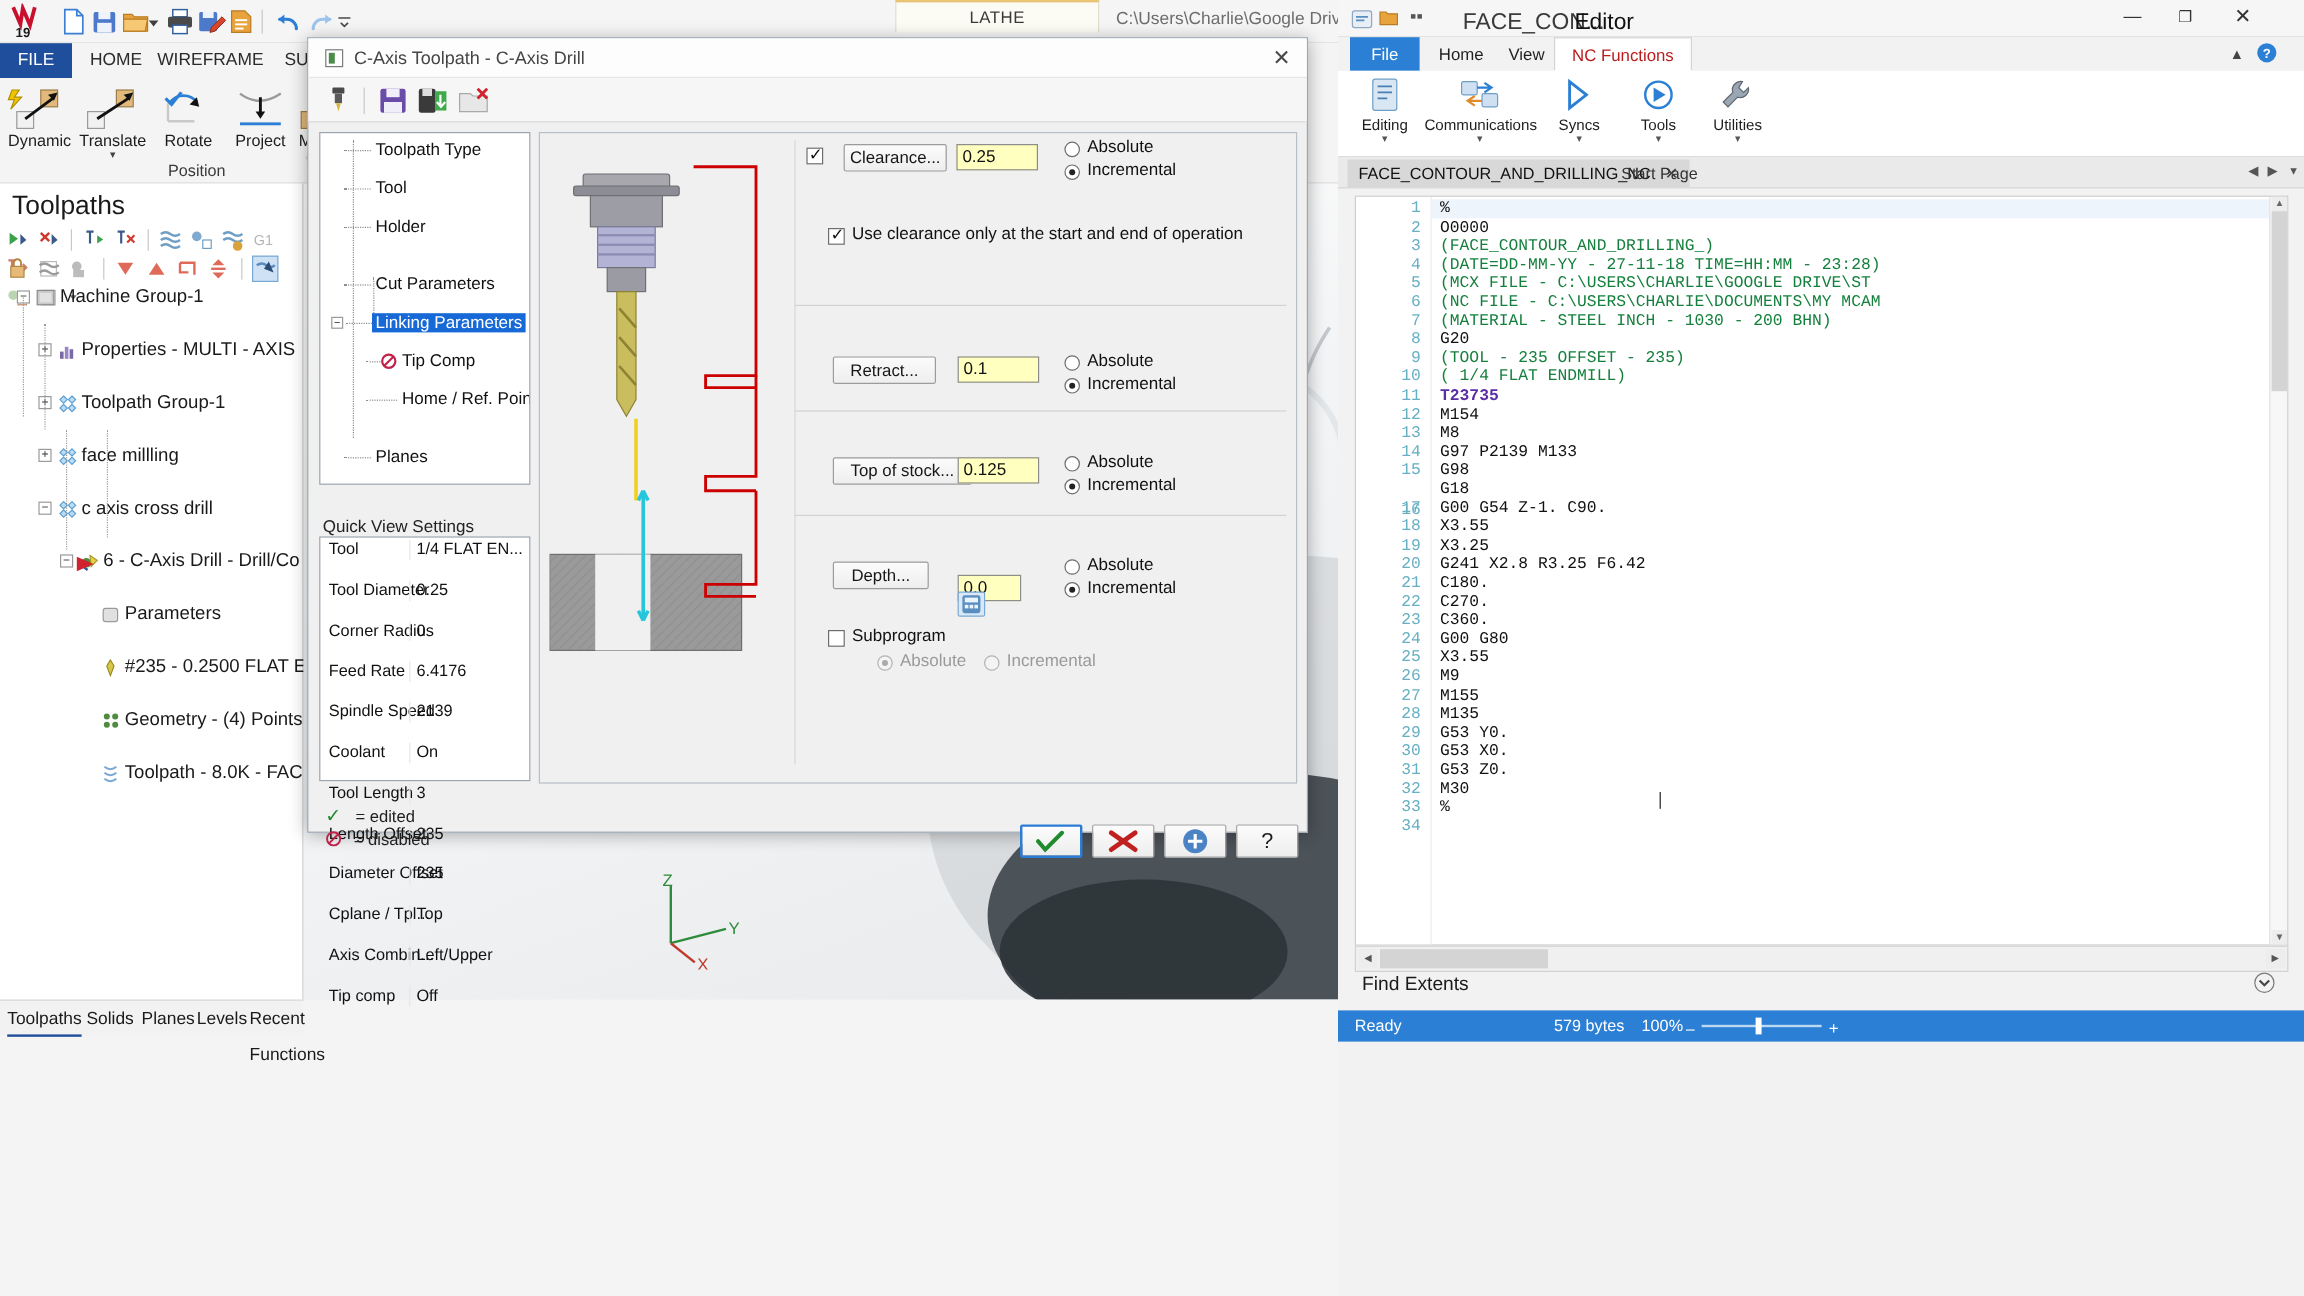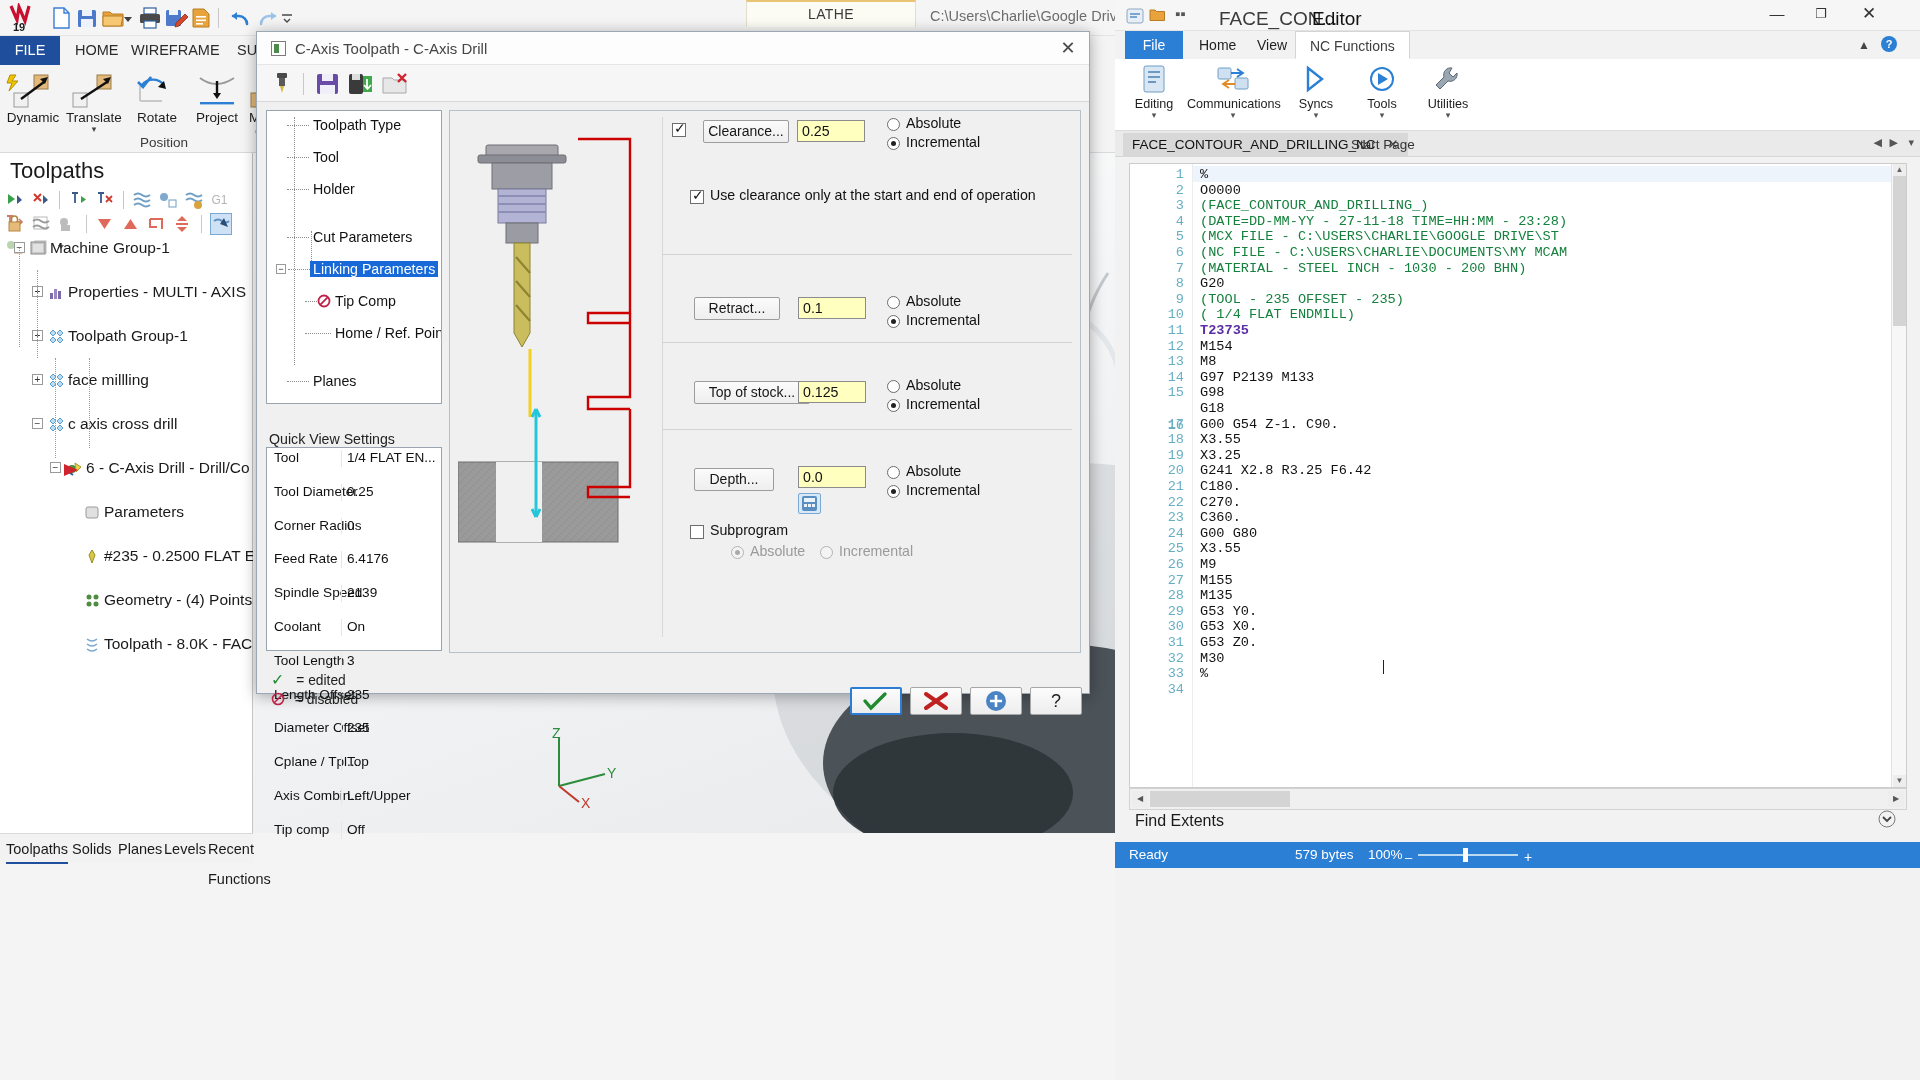--- a/index.html
+++ b/index.html
@@ -108,21 +108,21 @@
   .obtn { position:absolute; top:655px; height:28px; border:1px solid #a6a6a6; background:linear-gradient(#fcfcfc,#ededed); border-radius:2px; cursor:pointer; }
   .obtn.hl { border:2px solid #2d7cd6; }
 
   
   #ce { position:absolute; left:1115px; top:0; width:805px; height:1080px; background:#f2f2f2; }
   #ce-title { position:absolute; left:0; top:0; width:805px; height:31px; background:#f6f6f6; border-bottom:1px solid #e3e3e3; }
   .ce-tt { position:absolute; top:8px; font-size:19px; color:#3a3a3a; }
   #ce-tabrow { position:absolute; left:0; top:31px; width:805px; height:28px; background:#f2f2f2; }
   .cetab { position:absolute; top:0; height:28px; line-height:28px; padding:0 14px; font-size:14px; color:#1f1f1f; cursor:pointer; }
   .cetab.file { background:#2b7fd4; color:#fff; }
-  .cetab.active { background:#fff; border:1px solid #d4d4d4; border-bottom:1px solid #fff; color:#404040; }
+  .cetab.active { background:#fff; border:1px solid #d4d4d4; border-bottom:1px solid #fff; color:#b91c1c; }
   #ce-ribbon { position:absolute; left:0; top:59px; width:805px; height:72px; background:#fff; border-bottom:1px solid #dcdcdc; }
   .cgrp { position:absolute; top:3px; width:66px; text-align:center; cursor:pointer; }
   .cgrp .cg-ic { height:36px; display:block; }
   .cgrp .cg-lb { display:block; font-size:12.6px; color:#1d1d1d; line-height:13px; }
   .cgrp .cg-ar { display:block; font-size:9px; color:#555; line-height:8px; }
 
   #ce-doctabs { position:absolute; left:0; top:131px; width:805px; height:26px; background:#eaeaea; border-bottom:1px solid #d7d7d7; }
   .dtab { position:absolute; top:2px; height:23px; line-height:23px; font-size:13.5px; padding:0 9px; cursor:pointer; }
   .dtab.on { background:#d8d8d8; color:#111; }
   .dtab.off { color:#333; }
@@ -760,21 +760,21 @@
       <div class="mcbtn" style="left:244px;top:270px;width:116px">Top of stock...</div>
       <div class="mcfld" style="left:348px;top:270px;width:68px">0.125</div>
       <div class="rd" style="left:437px;top:269px"></div>
       <div class="rdl" style="left:456px;top:266px">Absolute</div>
       <div class="rd on" style="left:437px;top:288px"></div>
       <div class="rdl" style="left:456px;top:285px">Incremental</div>
 
       <div class="grp-sep" style="top:318px;left:212px;width:410px"></div>
 
       <div class="mcbtn" style="left:244px;top:357px;width:80px">Depth...</div>
-      <div class="mcfld" style="left:348px;top:355px;width:68px">0.0</div>
+      <div class="mcfld" style="left:348px;top:368px;width:53px">0.0</div>
       <div style="position:absolute;left:348px;top:382px;width:23px;height:21px;background:#d8e8f6;border:1px solid #7aa9d4;border-radius:2px;cursor:pointer">
         <svg width="21" height="19">
             <rect x="3" y="2" width="15" height="15" rx="2" fill="#5a8ec0"></rect>
             <rect x="5" y="4" width="11" height="4" fill="#eaf2fa"></rect>
             <rect x="5" y="10" width="3" height="3" fill="#eaf2fa"></rect>
             <rect x="9" y="10" width="3" height="3" fill="#eaf2fa"></rect>
             <rect x="13" y="10" width="3" height="3" fill="#eaf2fa"></rect>
           </svg>
       </div>
       <div class="rd" style="left:437px;top:355px"></div>

